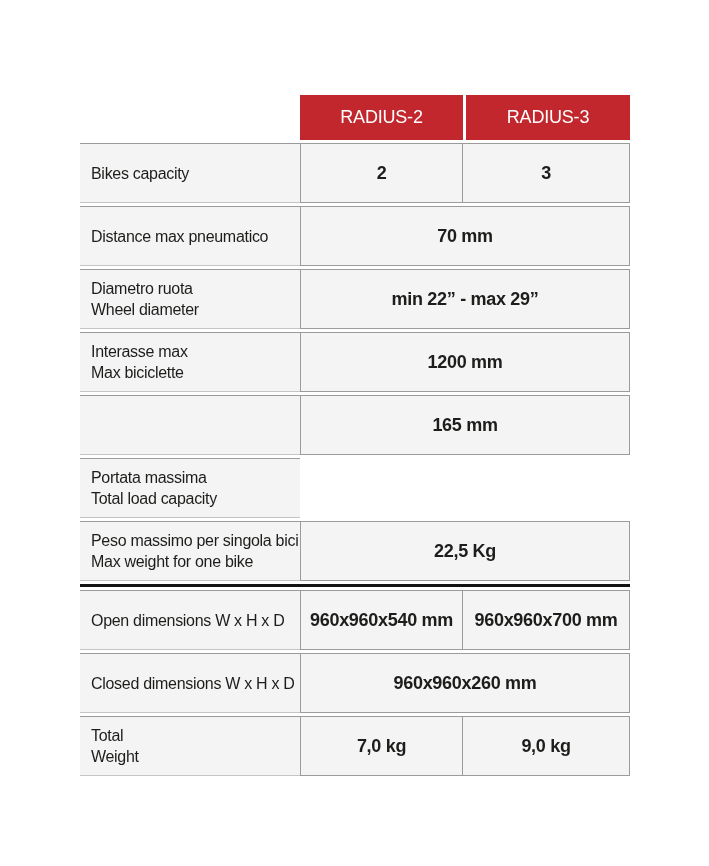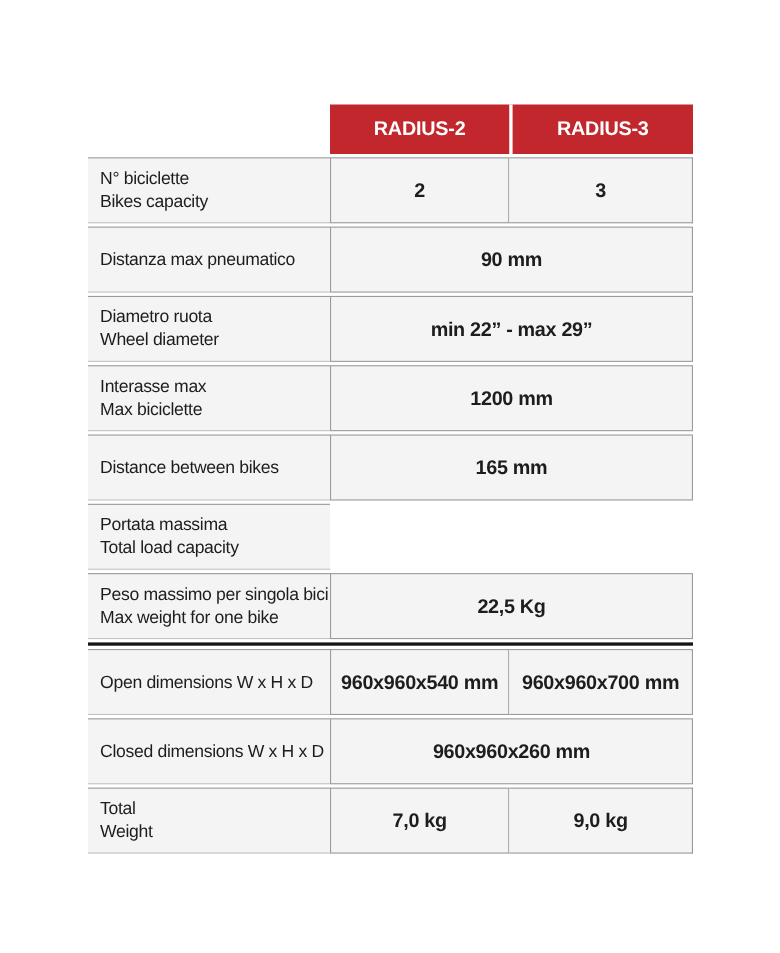--- a/index.html
+++ b/index.html
@@ -25,21 +25,21 @@
   .header-row {
     display: flex;
     height: 45px;
   }
   .header-spacer {
     width: 220px;
   }
   .hcell {
     background: #c1272d;
     color: #ffffff;
-    font-weight: bold;
+    font-weight: normal;
     font-size: 18px;
     letter-spacing: -0.2px;
     display: flex;
     align-items: center;
     justify-content: center;
     box-sizing: border-box;
   }
   .hcell.col2 { width: 163px; }
   .hcell.col3 { width: 167px; border-left: 3px solid #ffffff; }
   
@@ -92,53 +92,51 @@
 <div class="spec-table">
 
   <div class="header-row">
     <div class="header-spacer"></div>
     <div class="hcell col2">RADIUS-2</div>
     <div class="hcell col3">RADIUS-3</div>
   </div>
 
   <div class="row">
     <div class="label-cell">
-      <span class="label-it">N° biciclette</span>
       <span class="label-en">Bikes capacity</span>
     </div>
     <div class="value-cell col2">2</div>
     <div class="value-cell col3">3</div>
   </div>
 
   <div class="row">
     <div class="label-cell">
-      <span class="label-it">Distanza max pneumatico</span>
+      <span class="label-it">Distance max pneumatico</span>
     </div>
-    <div class="value-cell span">90 mm</div>
+    <div class="value-cell span">70 mm</div>
   </div>
 
   <div class="row">
     <div class="label-cell">
       <span class="label-it">Diametro ruota</span>
       <span class="label-en">Wheel diameter</span>
     </div>
     <div class="value-cell span">min 22” - max 29”</div>
   </div>
 
   <div class="row">
     <div class="label-cell">
       <span class="label-it">Interasse max</span>
       <span class="label-en">Max biciclette</span>
     </div>
     <div class="value-cell span">1200 mm</div>
   </div>
 
   <div class="row">
     <div class="label-cell">
-      <span class="label-en">Distance between bikes</span>
     </div>
     <div class="value-cell span">165 mm</div>
   </div>
 
   <div class="row">
     <div class="label-cell">
       <span class="label-it">Portata massima</span>
       <span class="label-en">Total load capacity</span>
     </div>
   </div>

